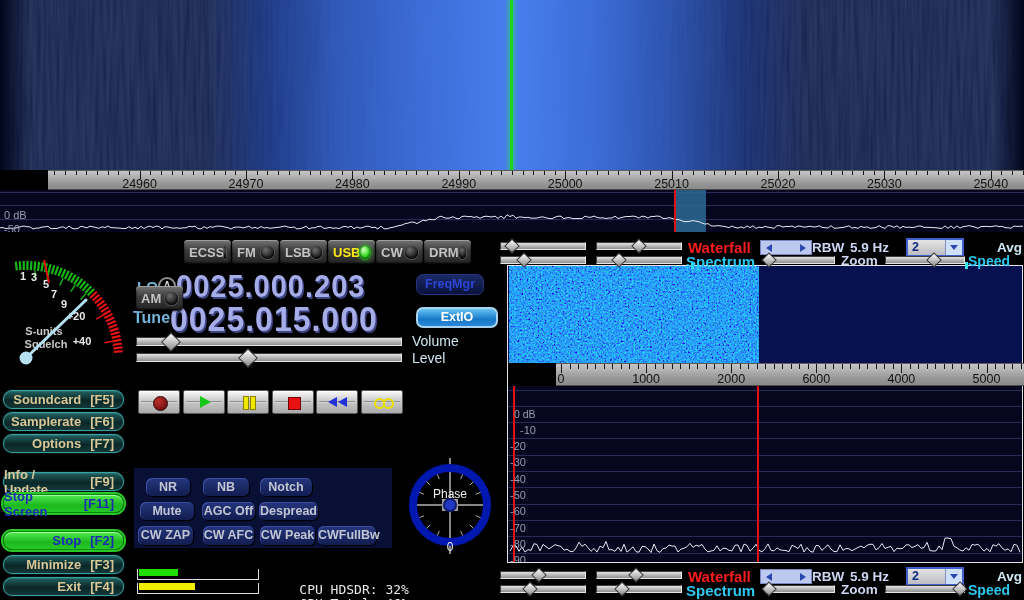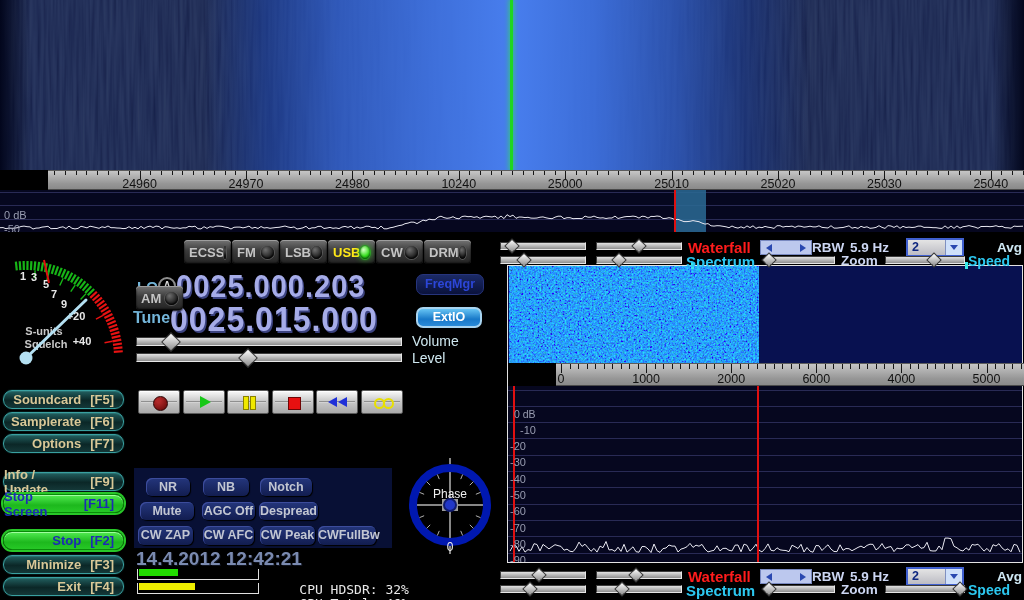--- a/index.html
+++ b/index.html
@@ -38,21 +38,21 @@
   
   .freq-label{position:absolute;font-weight:bold;color:#74b6da;}
   .freq-value{position:absolute;font-weight:800;color:#a6ace8;letter-spacing:1px;
               text-shadow:1.5px 1.5px 0 #3c4380;transform:scaleY(1.08);transform-origin:top left;cursor:pointer;}
   .lo-badge{position:absolute;width:14px;height:14px;border:2px solid #8e8e8e;border-radius:50%;
             color:#d6d6d6;font-size:10px;font-weight:bold;text-align:center;line-height:14px;}
   
   .freqmgr-btn{position:absolute;width:66px;height:19px;border-radius:7px;
         background:linear-gradient(180deg,#1b2a66,#0a123c);border:1px solid #26347c;
         color:#2c46d8;font-weight:bold;font-size:12.5px;text-align:center;line-height:19px;cursor:pointer;}
-  .extio-btn{position:absolute;width:66px;height:21px;border-radius:7px;box-sizing:border-box;
+  .extio-btn{position:absolute;width:82px;height:21px;border-radius:7px;box-sizing:border-box;
         background:linear-gradient(180deg,#66c4f4,#1878c8 60%,#2a8ad8);border:2px solid #a8d4f0;
         color:#fff;font-weight:bold;font-size:12.5px;text-align:center;line-height:17px;cursor:pointer;}
   
   .track{position:absolute;background:linear-gradient(180deg,#e2e2e2,#8e8e8e);
          border:1px solid;border-color:#3c3c3c #e6e6e6 #e6e6e6 #3c3c3c;box-sizing:border-box;cursor:pointer;}
   .thumb{position:absolute;top:50%;width:9px;height:9px;transform:translate(-50%,-50%) rotate(45deg);
          background:linear-gradient(135deg,#ffffff,#8a8a8a);border:1px solid #3a3a3a;}
   .thumb.big{width:12px;height:12px;}
   
   .tbtn{position:absolute;width:42px;height:24px;border:1px solid #5a5a5a;border-radius:2px;box-sizing:border-box;
@@ -207,21 +207,21 @@
       <span class="tick" style="left: 953.44px; height: 4px;"></span>
       <span class="tick" style="left: 964.08px; height: 4px;"></span>
       <span class="tick" style="left: 974.72px; height: 4px;"></span>
       <span class="tick" style="left: 985.36px; height: 4px;"></span>
       <span class="tick" style="left: 996px; height: 4px;"></span>
       <span class="tick" style="left: 1006.64px; height: 4px;"></span>
       <span class="tick" style="left: 1017.28px; height: 4px;"></span>
       <span class="ruler-label" style="left: 59.6px; top: 6px;">24960</span>
       <span class="ruler-label" style="left: 166px; top: 6px;">24970</span>
       <span class="ruler-label" style="left: 272.4px; top: 6px;">24980</span>
-      <span class="ruler-label" style="left: 378.8px; top: 6px;">10240</span>
+      <span class="ruler-label" style="left: 378.8px; top: 6px;">24990</span>
       <span class="ruler-label" style="left: 485.2px; top: 6px;">25000</span>
       <span class="ruler-label" style="left: 591.6px; top: 6px;">25010</span>
       <span class="ruler-label" style="left: 698px; top: 6px;">25020</span>
       <span class="ruler-label" style="left: 804.4px; top: 6px;">25030</span>
       <span class="ruler-label" style="left: 910.8px; top: 6px;">25040</span>
     </div>
 
   <div class="abs spec-bg" id="main-spectrum" style="left:0;top:190px;width:1024px;height:42px;overflow:hidden;">
     <div id="main-grid" class="abs" style="left:0;top:0;width:1024px;height:42px;z-index:1;">
         <div class="gridline" style="top: 2px;"></div>
@@ -316,21 +316,20 @@
     <span class="thumb big" style="left:13%;"></span>
   </div>
   <div class="vol-label" style="left:412px;top:333px;">Volume</div>
   <div class="track" style="left:136px;top:353px;width:266px;height:9px;">
     <span class="thumb big" style="left:42%;"></span>
   </div>
   <div class="vol-label" style="left:412px;top:350px;">Level</div>
 
   <div class="dsp-panel" style="left:134px;top:468px;width:258px;height:80px;"></div>
 
-  <div class="datetime" style="left:136px;top:548px;">14.4.2012 12:42:21</div>
   <div class="cpu-bar" style="left:137px;top:569px;width:122px;height:11px;">
     <span class="cpu-fill" style="width:39px;background:#22dd00;"></span>
   </div>
   <div class="cpu-text" style="left:268px;top:567px;">
     <span>CPU HDSDR:</span> <span>32%</span>
   </div>
   <div class="cpu-bar" style="left:137px;top:583px;width:122px;height:11px;">
     <span class="cpu-fill" style="width:56px;background:#f0f000;"></span>
   </div>
   <div class="cpu-text" style="left:268px;top:581px;">

